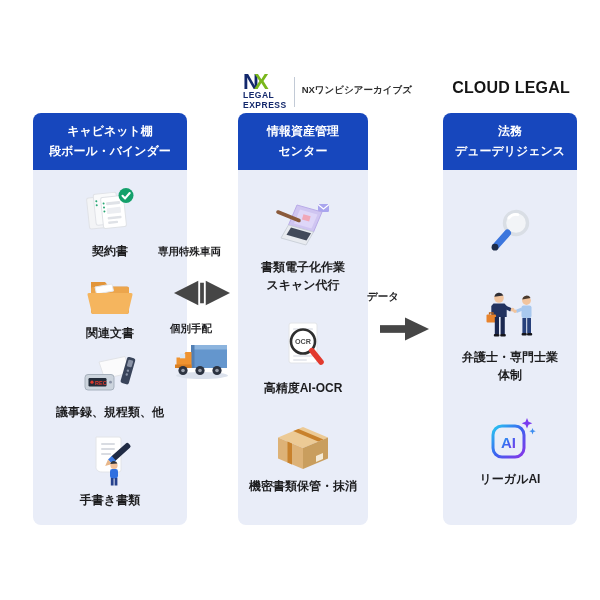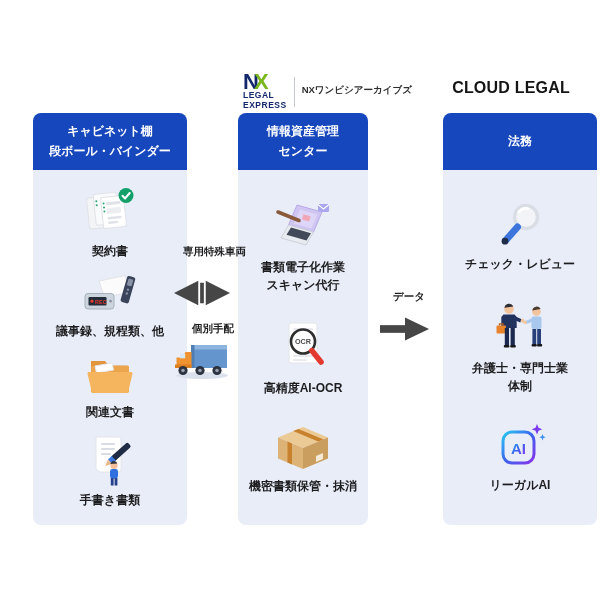--- a/index.html
+++ b/index.html
@@ -13,30 +13,30 @@
   .nx-x { color:#79b71c; margin-left:-3px; }
   .nx-sub1, .nx-sub2 { font-size:8.5px; font-weight:bold; color:#13286c; letter-spacing:0.5px; line-height:1.15; }
   .nx-divider { width:1px; height:30px; background:#c2cad6; align-self:center; }
   .nx-subtitle { font-size:9.5px; font-weight:bold; color:#2e2e2e; padding-bottom:3px; white-space:nowrap; }
   .cloud-legal { position:absolute; left:448px; top:79px; width:126px; text-align:center; font-size:16px; font-weight:800; color:#141414; letter-spacing:0.2px; white-space:nowrap; }
 
   
   .col { position:absolute; top:113px; height:412px; border-radius:8px; overflow:hidden; display:flex; flex-direction:column; }
   .col-left  { left:33px;  width:154px; }
   .col-mid   { left:238px; width:130px;justify-content:center; }
-  .col-right { left:443px; width:154px; }
+  .col-right { left:443px; width:134px; }
   .col-header { flex:0 0 57px; background:#1747bd; color:#fff; display:flex; flex-direction:column; align-items:center; justify-content:center; font-size:12px; font-weight:bold; line-height:1.65; white-space:nowrap; }
   .col-body { flex:1; background:#e9edf8; display:flex; flex-direction:column; justify-content:space-evenly; align-items:center; padding:4px 0; }
   .item { display:flex; flex-direction:column; align-items:center; gap:4px; }
   .item .icon { display:block; line-height:0; }
   .item .label { font-size:12px; font-weight:bold; color:#1d1d1f; text-align:center; line-height:1.5; white-space:nowrap; }
   .label span { display:block; }
 
   
-  .connector-label { position:absolute; font-size:10.5px; font-weight:bold; color:#1d1d1f; text-align:right; white-space:nowrap; }
+  .connector-label { position:absolute; font-size:10.5px; font-weight:bold; color:#1d1d1f; text-align:left; white-space:nowrap; }
   .lbl-vehicle    { left:158px; top:245px; width:88px; }
   .lbl-individual { left:170px; top:322px; width:64px; }
   .lbl-data       { left:367px; top:290px; width:58px; }
   .arrow-double { position:absolute; left:174px; top:280px; line-height:0; }
   .truck        { position:absolute; left:173px; top:340px; line-height:0; }
   .arrow-right  { position:absolute; left:380px; top:314px; line-height:0; }
 </style>
 </head>
 <body>
 
@@ -86,51 +86,51 @@
             <path d="M39.5 9.8 l2.6 2.6 l4.6 -5.4" stroke="#ffffff" stroke-width="2.1" fill="none" stroke-linecap="round" stroke-linejoin="round"></path>
           </svg>
         </span>
         <div class="label">
           <span>契約書</span>
         </div>
       </div>
 
       <div class="item">
         <span class="icon">
+          <svg width="54" height="48" viewBox="0 0 54 48">
+            <path d="M8 10 h14 l4 4.5 h18 a2 2 0 0 1 2 2 v6 H8 Z" fill="#e2953a"></path>
+            <rect x="8" y="15" width="38" height="27" rx="2" fill="#eca54c"></rect>
+            <path d="M12 15 l17 -3 l1.5 7 l-17 3 Z" fill="#ffffff" stroke="#e4e6ea"></path>
+            <path d="M6 21 h42 a1.5 1.5 0 0 1 1.5 1.8 l-4.2 17.5 a2.4 2.4 0 0 1 -2.3 1.7 H11 a2.4 2.4 0 0 1 -2.3 -1.7 L4.5 22.8 A1.5 1.5 0 0 1 6 21 Z" fill="#f5b55e"></path>
+          </svg>
+        </span>
+        <div class="label">
+          <span>関連文書</span>
+        </div>
+      </div>
+
+      <div class="item">
+        <span class="icon">
           <svg width="60" height="46" viewBox="0 0 60 46">
             <path d="M19 9 L45 3.5 L50.5 20 L24.5 25.5 Z" fill="#fbfbfc" stroke="#e2e4e8"></path>
             <g transform="rotate(16 47 20)">
               <rect x="43" y="4" width="8.5" height="27" rx="2" fill="#39445a"></rect>
               <rect x="44.8" y="6.5" width="5" height="7" rx="1" fill="#8a93a6"></rect>
               <circle cx="47.2" cy="17.5" r="1.2" fill="#8a93a6"></circle>
               <circle cx="47.2" cy="21.5" r="1.2" fill="#8a93a6"></circle>
             </g>
             <rect x="5" y="21.5" width="29" height="15.5" rx="3" fill="#ccd4dd" stroke="#a7b1bd"></rect>
             <rect x="8.5" y="25" width="18" height="8.5" rx="1.2" fill="#232c39"></rect>
             <circle cx="12" cy="29.2" r="1.6" fill="#e23a2e"></circle>
             <text x="15" y="31.6" font-size="5.5" font-weight="bold" fill="#e23a2e">REC</text>
             <circle cx="30.5" cy="29.2" r="1.4" fill="#8a93a6"></circle>
           </svg>
         </span>
         <div class="label">
           <span>議事録、規程類、他</span>
-        </div>
-      </div>
-
-      <div class="item">
-        <span class="icon">
-          <svg width="54" height="48" viewBox="0 0 54 48">
-            <path d="M8 10 h14 l4 4.5 h18 a2 2 0 0 1 2 2 v6 H8 Z" fill="#e2953a"></path>
-            <rect x="8" y="15" width="38" height="27" rx="2" fill="#eca54c"></rect>
-            <path d="M12 15 l17 -3 l1.5 7 l-17 3 Z" fill="#ffffff" stroke="#e4e6ea"></path>
-            <path d="M6 21 h42 a1.5 1.5 0 0 1 1.5 1.8 l-4.2 17.5 a2.4 2.4 0 0 1 -2.3 1.7 H11 a2.4 2.4 0 0 1 -2.3 -1.7 L4.5 22.8 A1.5 1.5 0 0 1 6 21 Z" fill="#f5b55e"></path>
-          </svg>
-        </span>
-        <div class="label">
-          <span>関連文書</span>
         </div>
       </div>
 
       <div class="item">
         <span class="icon">
           <svg width="54" height="54" viewBox="0 0 54 54">
             <path d="M13 4 h23 a2 2 0 0 1 2 2 v31 a2 2 0 0 1 -2 2 h-17 c-4 0 -6.5 -2.4 -6 -6 Z" fill="#ffffff" stroke="#e2e4e8"></path>
             <g fill="#d9dce2">
               <rect x="18" y="10" width="14" height="2" rx="1"></rect>
               <rect x="18" y="15" width="14" height="2" rx="1"></rect>
@@ -216,35 +216,33 @@
           <span>機密書類保管・抹消</span>
         </div>
       </div>
 
     </div>
   </section>
 
   <section class="col col-right">
     <header class="col-header">
       <span>法務</span>
+      <span>デューデリジェンス</span>
     </header>
     <div class="col-body">
 
       <div class="item">
         <span class="icon">
           <svg width="54" height="50" viewBox="0 0 54 50">
             <circle cx="33" cy="16" r="11.5" fill="#f2f4f7" stroke="#d9dee5" stroke-width="3.4"></circle>
             <path d="M25.8 11 a8.6 8.6 0 0 1 9 -3.4" stroke="#ffffff" stroke-width="2.8" fill="none" stroke-linecap="round"></path>
             <line x1="24.5" y1="26" x2="13" y2="39" stroke="#3c76dd" stroke-width="7" stroke-linecap="round"></line>
             <circle cx="12" cy="40.2" r="3.4" fill="#1e2c49"></circle>
           </svg>
         </span>
-        <div class="label">
-          <span>チェック・レビュー</span>
-        </div>
       </div>
 
       <div class="item">
         <span class="icon">
           <svg width="62" height="54" viewBox="0 0 62 54">
 
             <circle cx="20" cy="8" r="4.8" fill="#f1c49e"></circle>
             <path d="M15.4 6.8 a4.8 4.8 0 0 1 9 -1.4 l-9 1.4" fill="#2e2e35"></path>
             <path d="M14.5 13.5 h11 l2.2 2.6 v11 h-15.4 v-11 Z" fill="#22325f"></path>
             <path d="M25.5 15 l7.2 3.2 l-1.5 3.2 l-7.2 -3.2 Z" fill="#22325f"></path>

